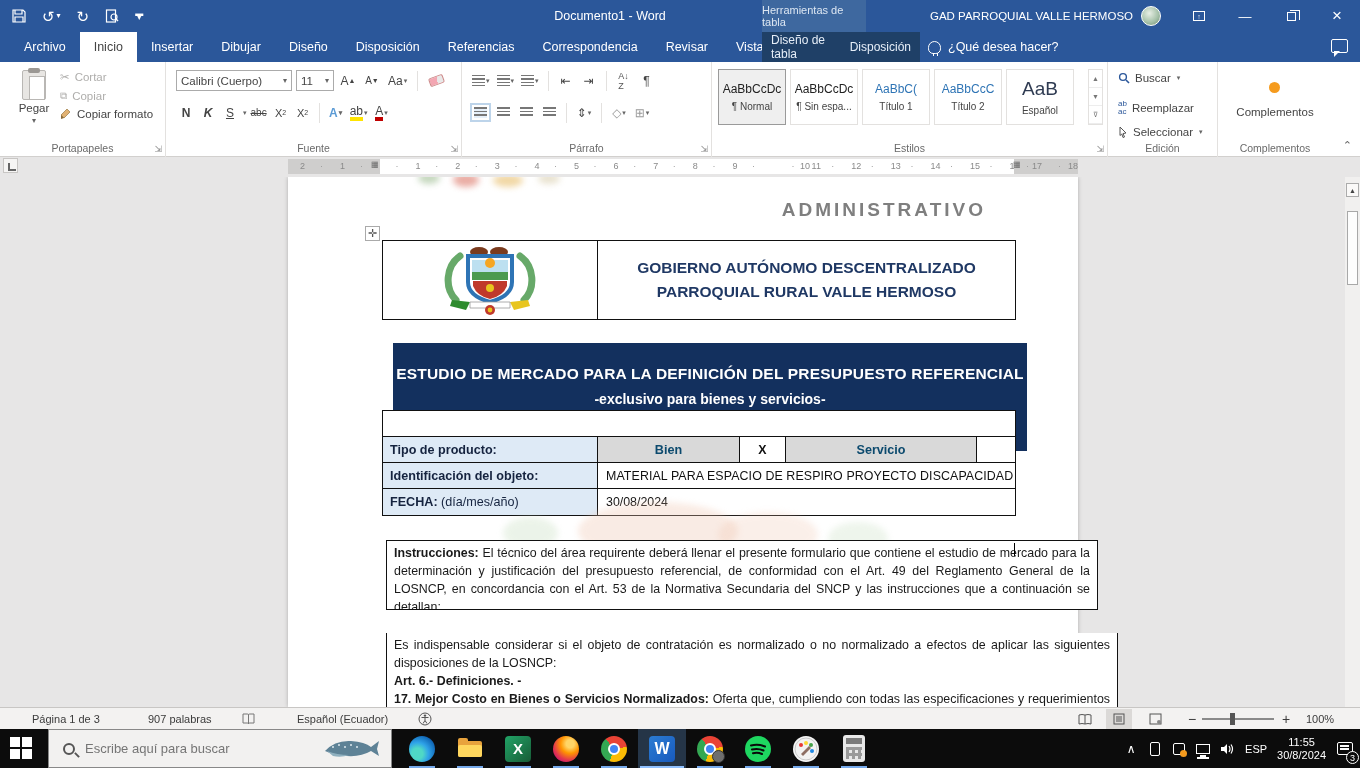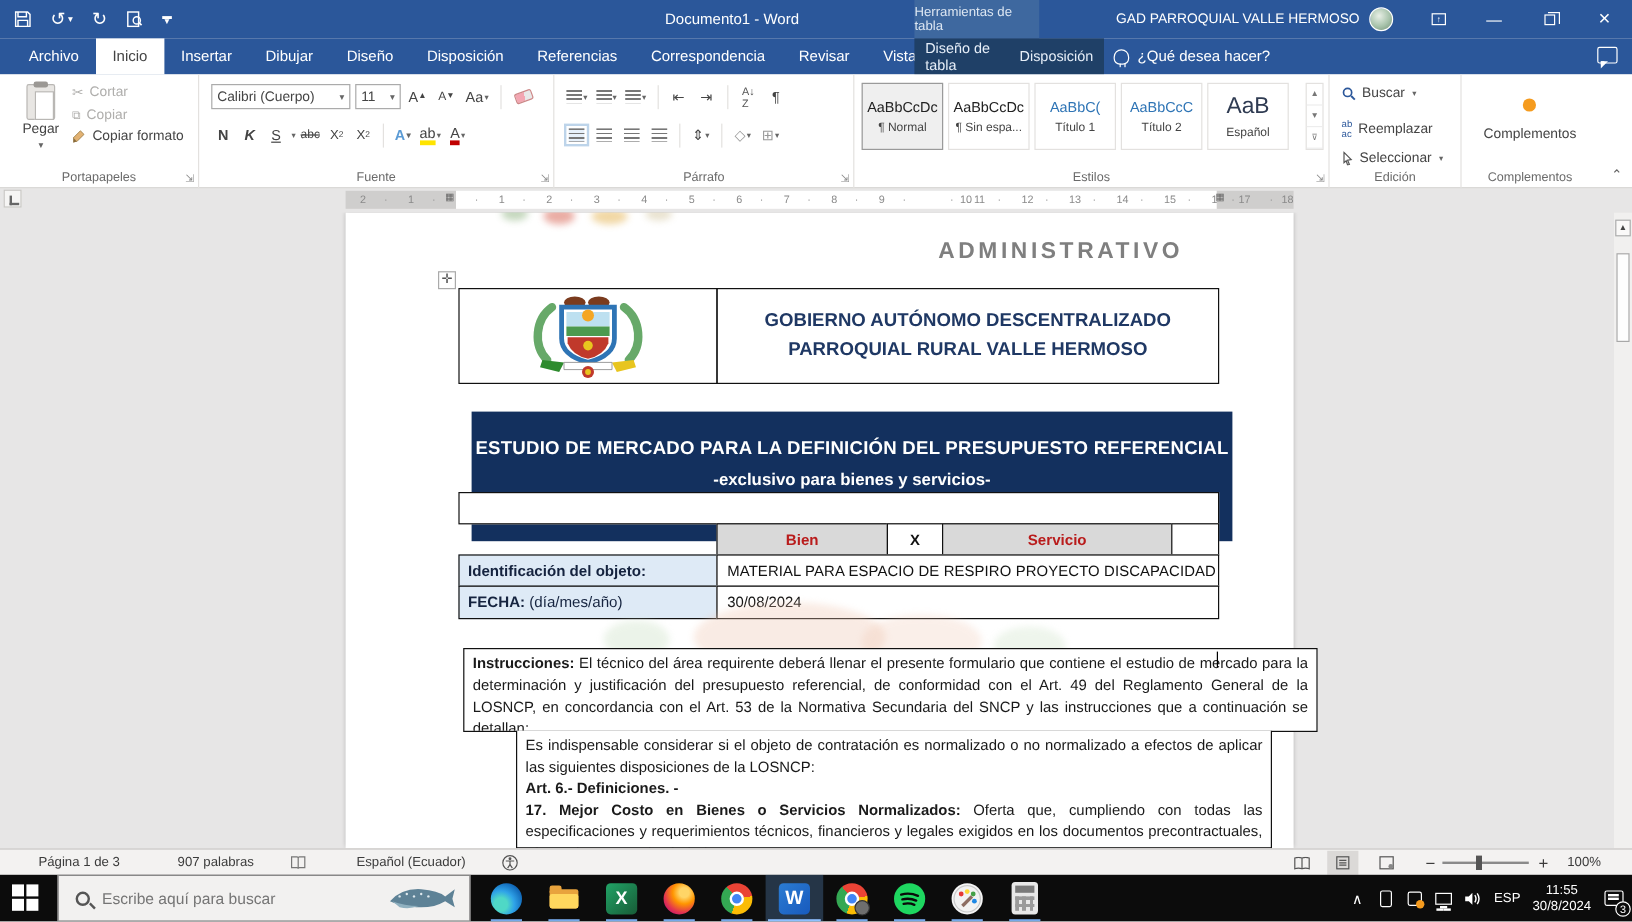--- a/index.html
+++ b/index.html
@@ -98,21 +98,21 @@
   .page { position:absolute; left:288px; top:0; width:790px; height:530px; background:#fff; box-shadow:0 0 4px rgba(0,0,0,.25); }
   .blob { position:absolute; border-radius:50%; filter:blur(3px); }
   .admin-title { position:absolute; right:92px; top:22px; font-size:19px; font-weight:bold; letter-spacing:3px; color:#7F7F7F; }
   .tbl-handle { position:absolute; left:77px; top:49px; width:15px; height:15px; border:1px solid #aaa; background:#fff; color:#555; font-size:11px; line-height:13px; text-align:center; }
   .cell { position:absolute; border:1px solid #111; }
   .hdr-org { display:flex; flex-direction:column; align-items:center; justify-content:center; gap:6px; font-weight:bold; color:#1F3864; font-size:15.5px; text-align:center; }
   .band { position:absolute; background:#13305E; color:#fff; text-align:center; font-weight:bold; }
   .band .b1 { margin-top:22px; font-size:15.5px; letter-spacing:.2px; }
   .band .b2 { margin-top:8px; font-size:14px; }
   .lblcell { background:#DEEAF6; font-weight:bold; color:#15233F; font-size:12.6px; display:flex; align-items:center; padding-left:7px; }
-  .graycell { background:#D9D9D9; font-weight:bold; color:#b91c1c; font-size:12.6px; display:flex; align-items:center; justify-content:center; }
+  .graycell { background:#D9D9D9; font-weight:bold; color:#0c4a6e; font-size:12.6px; display:flex; align-items:center; justify-content:center; }
   .whitecell { background:#fff; font-size:12.4px; display:flex; align-items:center; padding-left:8px; color:#111; }
   .center { justify-content:center; padding-left:0; font-weight:bold; }
   .textblock { position:absolute; border:1px solid #111; font-size:12.4px; line-height:18px; color:#1a1a1a; padding:3px 7px; text-align:justify; overflow:hidden; background:#fff; }
   .caret { position:absolute; width:1px; height:13px; background:#000; }
   .vscroll { position:absolute; right:0; top:0; width:15px; height:530px; background:#F1F0EF; }
   .vs-up { position:absolute; left:1px; top:6px; width:13px; height:14px; background:#FAF9F8; border:1px solid #ABABAB; font-size:7px; color:#444; text-align:center; line-height:13px; }
   .vs-thumb { position:absolute; left:2px; top:34px; width:11px; height:74px; background:#FDFDFD; border:1px solid #A8A8A8; }
 
   
   .statusbar { position:absolute; left:0; top:707px; width:1360px; height:22px; background:#F3F2F1; border-top:1px solid #C8C6C4; font-size:11px; color:#3b3b3b; }
@@ -504,20 +504,21 @@
         <span>PARROQUIAL RURAL VALLE HERMOSO</span>
       </div>
 
       <div class="band" style="left:105px; top:142px; width:634px; height:108px;margin-top:24px;">
         <div class="b1">ESTUDIO DE MERCADO PARA LA DEFINICIÓN DEL PRESUPUESTO REFERENCIAL</div>
         <div class="b2">-exclusivo para bienes y servicios-</div>
       </div>
 
       <div class="cell" style="left:94px; top:233px; width:634px; height:27px; background:#fff;"></div>
 
+      <div class="cell lblcell" style="left:94px; top:259px; width:216px; height:27px;">Tipo de producto:</div>
       <div class="cell graycell" style="left:309px; top:259px; width:143px; height:27px;">Bien</div>
       <div class="cell whitecell center" style="left:451px; top:259px; width:47px; height:27px;">X</div>
       <div class="cell graycell" style="left:497px; top:259px; width:192px; height:27px;">Servicio</div>
       <div class="cell whitecell" style="left:688px; top:259px; width:40px; height:27px;"></div>
 
       <div class="cell lblcell" style="left:94px; top:285px; width:216px; height:27px;">Identificación del objeto:</div>
       <div class="cell whitecell" style="left:309px; top:285px; width:419px; height:27px; letter-spacing:.1px;">MATERIAL PARA ESPACIO DE RESPIRO PROYECTO DISCAPACIDAD</div>
 
       <div class="cell lblcell" style="left:94px; top:311px; width:216px; height:28px;">
         <span>FECHA:</span>
@@ -528,21 +529,21 @@
       <div class="blob" style="left:290px; top:325px; width:160px; height:58px; background:#EFC3AC; opacity:.32;"></div>
       <div class="blob" style="left:430px; top:335px; width:100px; height:45px; background:#EFC3AC; opacity:.26;"></div>
       <div class="blob" style="left:215px; top:340px; width:55px; height:32px; background:#CFE3C9; opacity:.4;"></div>
       <div class="blob" style="left:540px; top:345px; width:60px; height:33px; background:#CFE3C9; opacity:.35;"></div>
 
       <div class="textblock" style="left:98px; top:363px; width:712px; height:70px;">
         <b>Instrucciones:</b><span> El técnico del área requirente deberá llenar el presente formulario que contiene el estudio de mercado para la determinación y justificación del presupuesto referencial, de conformidad con el Art. 49 del Reglamento General de la LOSNCP, en concordancia con el Art. 53 de la Normativa Secundaria del SNCP y las instrucciones que a continuación se detallan:</span>
       </div>
       <div class="caret" style="left:726px; top:366px;"></div>
 
-      <div class="textblock" style="left:98px; top:432px; width:630px; height:98px; border-top:none;margin-left:44px;">
+      <div class="textblock" style="left:98px; top:456px; width:732px; height:98px; border-top:none;">
         <div>Es indispensable considerar si el objeto de contratación es normalizado o no normalizado a efectos de aplicar las siguientes disposiciones de la LOSNCP:</div>
         <div style="font-weight:bold;">Art. 6.- Definiciones. -</div>
         <div><b>17. Mejor Costo en Bienes o Servicios Normalizados:</b><span> Oferta que, cumpliendo con todas las especificaciones y requerimientos técnicos, financieros y legales exigidos en los documentos precontractuales, oferte el costo total más bajo.</span></div>
       </div>
     </div>
 
     <div class="vscroll">
       <span class="vs-up">▲</span>
       <span class="vs-thumb"></span>
     </div>

